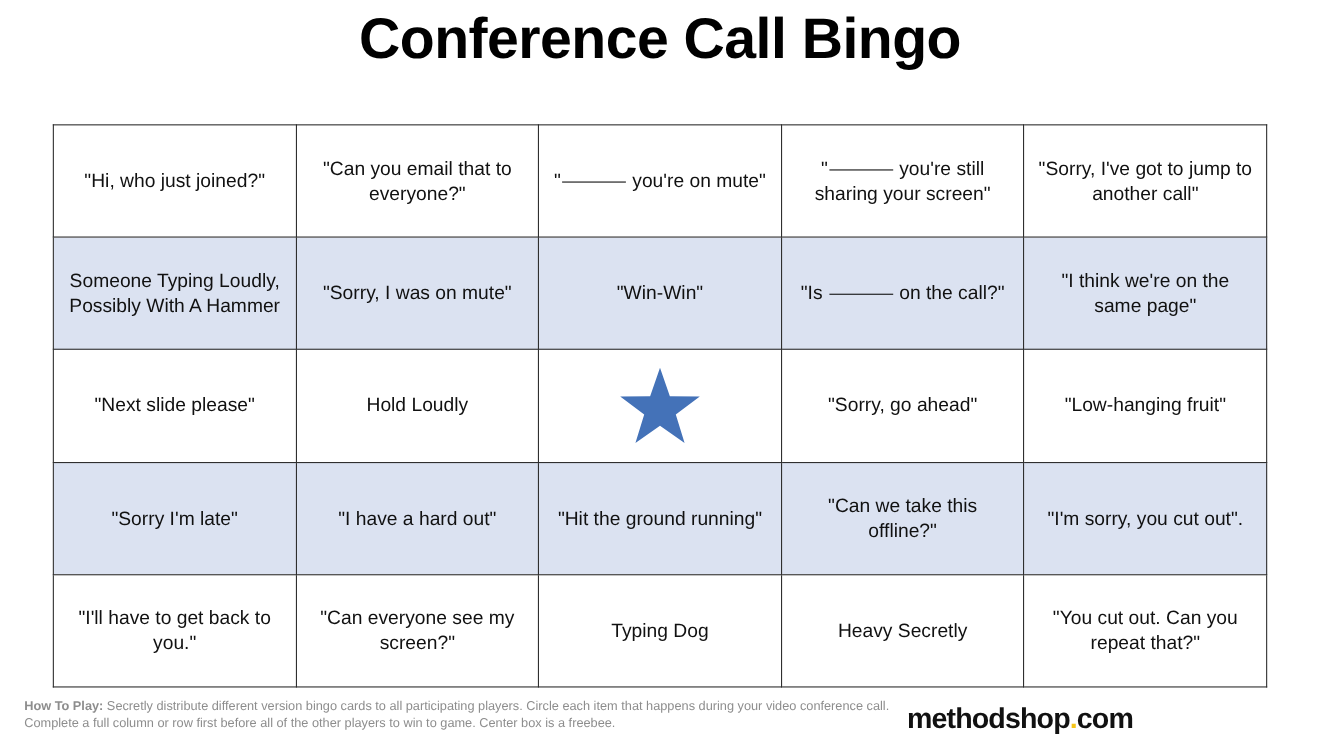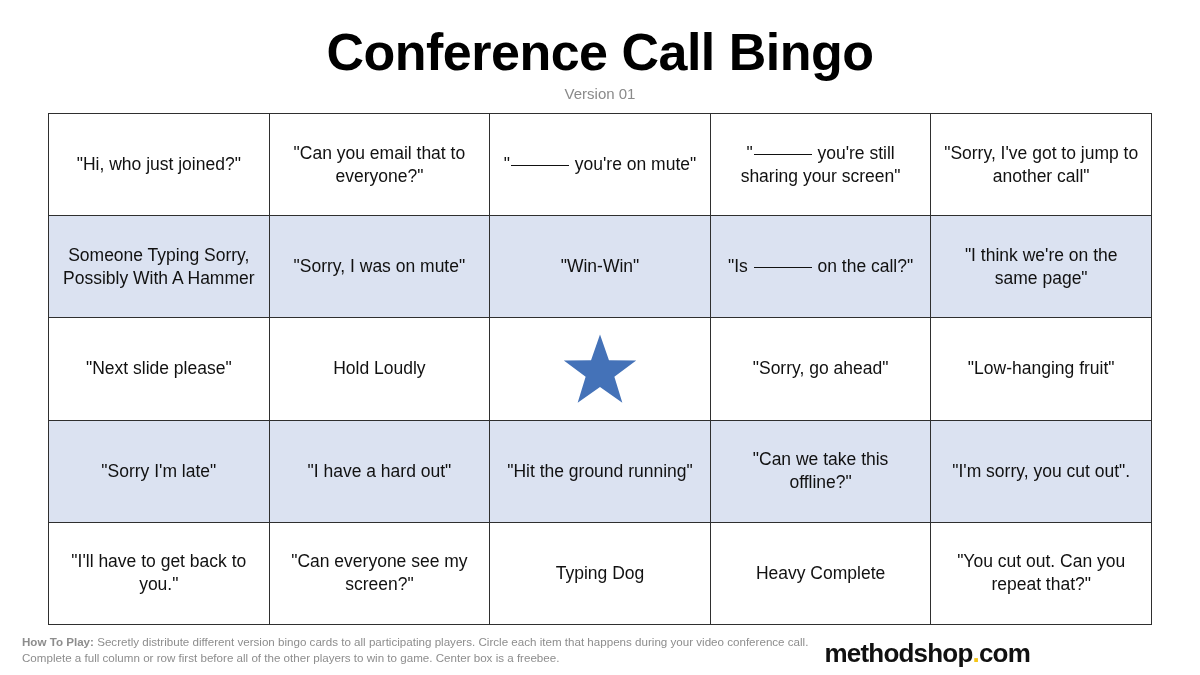--- a/index.html
+++ b/index.html
@@ -11,21 +11,21 @@
     width: 1200px;
     height: 675px;
     font-family: "Liberation Sans", sans-serif;
     color: #000000;
     overflow: hidden;
     position: relative;
   }
 
   
   .header {
-    padding-top: 24px;
+    padding-top: 8px;
     text-align: center;
   }
   .page-title {
     font-size: 52px;
     font-weight: bold;
     letter-spacing: -0.5px;
     line-height: 1.08;
     margin: 0;
     color: #000000;
   }
@@ -124,21 +124,20 @@
   }
   .brand-logo .brand-dot {
     color: #f5c518;
   }
 </style>
 </head>
 <body>
 
 <div class="header">
   <h1 class="page-title">Conference Call Bingo</h1>
-  <div class="version-label">Version 01</div>
 </div>
 
 <div class="grid-wrap">
   <table class="bingo-grid">
     <tbody>
         <tr>
           <td>
             <span class="cell-text">"Hi, who just joined?"</span>
           </td>
           <td>
@@ -149,21 +148,21 @@
           </td>
           <td>
             <span class="cell-text"><span>"</span><span class="blank-line"></span><span> you're still sharing your screen"</span></span>
           </td>
           <td>
             <span class="cell-text">"Sorry, I've got to jump to another call"</span>
           </td>
         </tr>
         <tr>
           <td class="shaded">
-            <span class="cell-text">Someone Typing Sorry, Possibly With A Hammer</span>
+            <span class="cell-text">Someone Typing Loudly, Possibly With A Hammer</span>
           </td>
           <td class="shaded">
             <span class="cell-text">"Sorry, I was on mute"</span>
           </td>
           <td class="shaded">
             <span class="cell-text">"Win-Win"</span>
           </td>
           <td class="shaded">
             <span class="cell-text"><span>"Is </span><span class="blank-line"></span><span> on the call?"</span></span>
           </td>
@@ -211,21 +210,21 @@
           <td>
             <span class="cell-text">"I'll have to get back to you."</span>
           </td>
           <td>
             <span class="cell-text">"Can everyone see my screen?"</span>
           </td>
           <td>
             <span class="cell-text">Typing Dog</span>
           </td>
           <td>
-            <span class="cell-text">Heavy Complete</span>
+            <span class="cell-text">Heavy Secretly</span>
           </td>
           <td>
             <span class="cell-text">"You cut out. Can you repeat that?"</span>
           </td>
         </tr>
       </tbody>
   </table>
 </div>
 
 <div class="footer">

